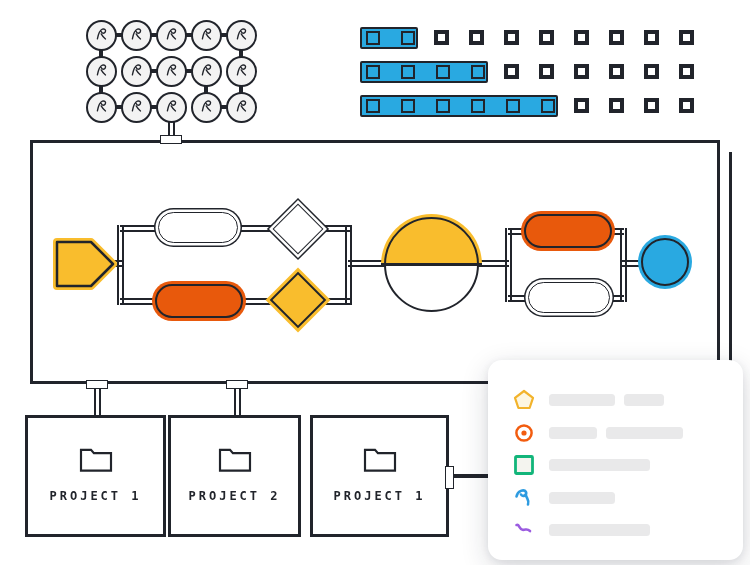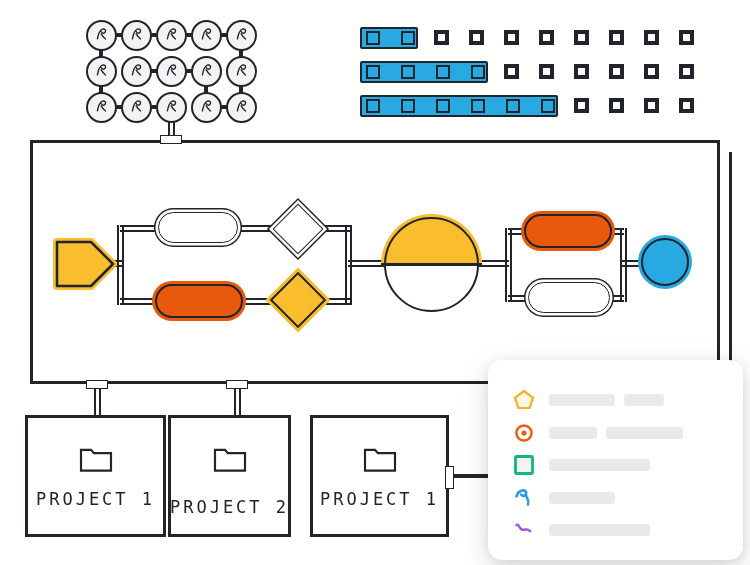--- a/index.html
+++ b/index.html
@@ -58,21 +58,21 @@
     background:linear-gradient(to bottom,var(--amber) 0,var(--amber) 50%,#fff 50%,#fff 100%);}
   .half-circle .equator{position:absolute;left:0;right:0;top:49px;height:2.5px;background:var(--ink);}
   .end-circle{position:absolute;left:641px;top:238px;width:48px;height:48px;border-radius:50%;
     background:var(--blue);border:2px solid var(--ink);box-shadow:0 0 0 3px var(--blue);z-index:3;}
   .pent-svg{position:absolute;left:53px;top:238px;z-index:3;}
   
   .project-box{position:absolute;top:415px;height:122px;border:3px solid var(--ink);
     background:#fff;display:flex;flex-direction:column;align-items:center;}
   .project-box .folder{margin-top:26px;}
   .project-label{margin-top:11px;font-family:"DejaVu Sans Mono",monospace;
-    font-size:17px;font-weight:normal;letter-spacing:3px;color:var(--ink);white-space:pre;}
+    font-size:12px;font-weight:bold;letter-spacing:3px;color:var(--ink);white-space:pre;}
   .card-link{position:absolute;left:452px;top:474px;width:40px;height:4px;
     background:var(--ink);z-index:1;}
   
   .legend-card{position:absolute;left:488px;top:360px;width:255px;height:200px;
     background:#fff;border-radius:14px;z-index:6;
     box-shadow:0 8px 28px rgba(25,30,50,.16),0 2px 8px rgba(25,30,50,.08);
     padding:24px 0 0 25px;display:flex;flex-direction:column;}
   .legend-row{display:flex;align-items:center;height:32.5px;}
   .legend-icon{width:22px;height:22px;flex:0 0 22px;}
   .legend-bars{display:flex;gap:9px;margin-left:14px;}
@@ -270,21 +270,21 @@
   <div class="dline-v" style="left:93.5px;top:385px;height:30px;"></div>
   <div class="dline-v" style="left:233.5px;top:385px;height:30px;"></div>
 
   <div id="projects">
       <div class="project-box" style="left: 25px; width: 141px;">
         <div class="folder"><svg width="38" height="30" viewBox="0 0 44 36" fill="none" stroke="#21242b" stroke-width="2.6" stroke-linejoin="miter">
             <path d="M4,32 V7 H16 L19.5,11 H40 V32 Z"></path>
           </svg></div>
         <div class="project-label">PROJECT 1</div>
       </div>
-      <div class="project-box" style="left: 168px; width: 123px; gap: 8px;">
+      <div class="project-box" style="left: 168px; width: 133px;">
         <div class="folder"><svg width="38" height="30" viewBox="0 0 44 36" fill="none" stroke="#21242b" stroke-width="2.6" stroke-linejoin="miter">
             <path d="M4,32 V7 H16 L19.5,11 H40 V32 Z"></path>
           </svg></div>
         <div class="project-label">PROJECT 2</div>
       </div>
       <div class="project-box" style="left: 310px; width: 139px;">
         <div class="folder"><svg width="38" height="30" viewBox="0 0 44 36" fill="none" stroke="#21242b" stroke-width="2.6" stroke-linejoin="miter">
             <path d="M4,32 V7 H16 L19.5,11 H40 V32 Z"></path>
           </svg></div>
         <div class="project-label">PROJECT 1</div>

